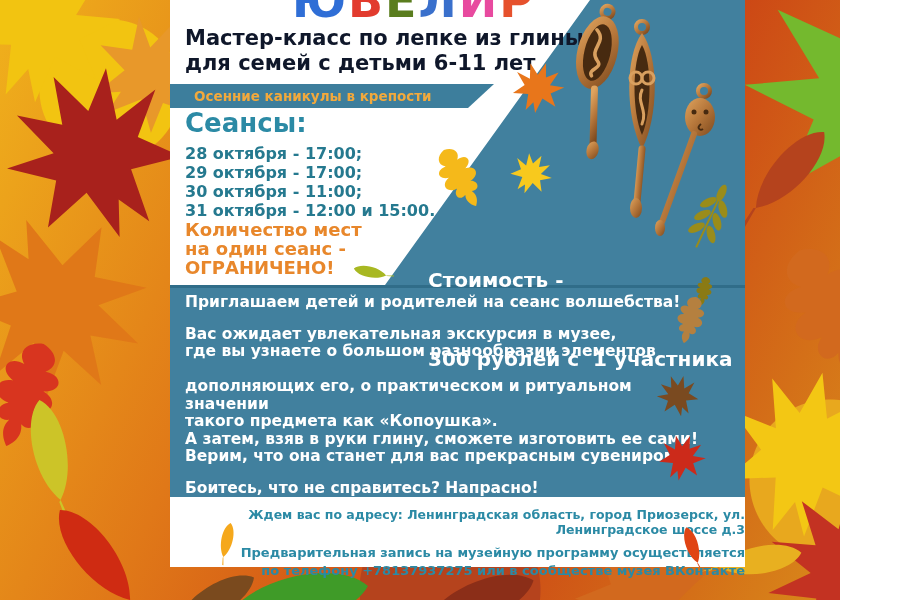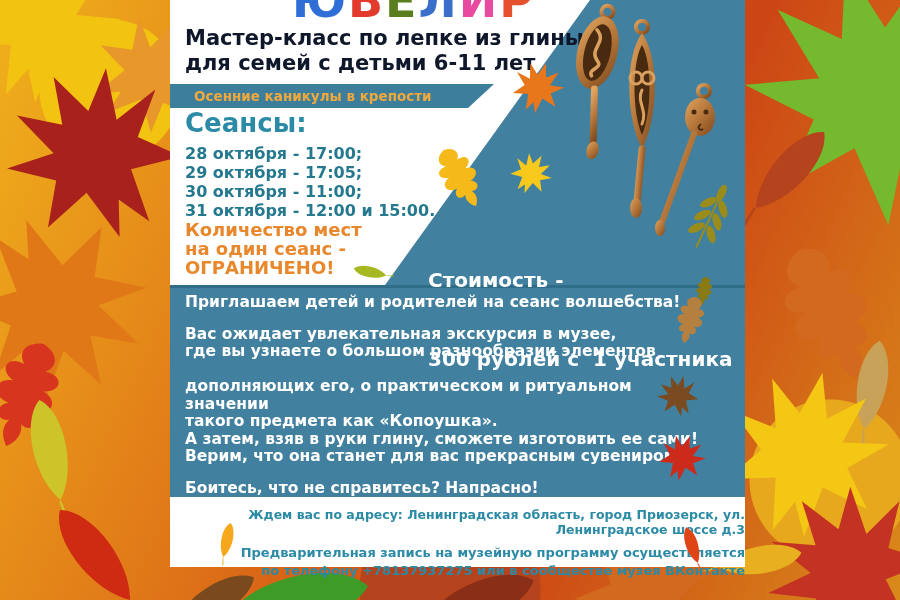--- a/index.html
+++ b/index.html
@@ -1,23 +1,24 @@
 <!DOCTYPE html>
 <html><head>
 <meta charset="utf-8">
 <style>
   html,body{margin:0;padding:0;}
   .stage{
-    position:relative;width:900px;height:600px;overflow:hidden;
+    position:relative;width:832px;height:600px;overflow:hidden;
     font-family:"DejaVu Sans",sans-serif;
     background:
       radial-gradient(circle at 110px 90px,#f2c411 0 70px,transparent 71px),
       radial-gradient(circle at 830px 480px,#e8a81e 0 80px,transparent 81px),
       radial-gradient(circle at 450px 590px,#b5431d 0 90px,transparent 91px),
       linear-gradient(115deg,#f0b11c,#e07818 35%,#cc4515 65%,#d98a1a);
+    padding-left: 8px;
   }
   .bg-svg,.decor-svg{position:absolute;pointer-events:none;}
   .bg-svg{left:0;top:0;width:900px;height:600px;}
   .poster{position:absolute;left:170px;top:0;width:575px;height:567px;background:#ffffff;}
   .teal-shape{position:absolute;left:0;top:0;width:575px;height:567px;background:#41809e;
     clip-path:polygon(420px 0,575px 0,575px 497px,0 497px,0 285px,215px 285px);}
   .block-topline{position:absolute;left:0;top:285px;width:575px;height:3px;background:rgba(22,78,102,.38);}
   .title-clip{position:absolute;left:0;top:0;width:440px;height:23px;overflow:hidden;}
   .title-text{position:absolute;left:122px;top:-22px;font-size:46px;font-weight:bold;letter-spacing:2px;line-height:1;white-space:nowrap;}
   .lt0{color:#2f6ed6}.lt1{color:#e23b2e}.lt2{color:#5a7d1e}.lt3{color:#3a70cc}.lt4{color:#e84a9f}.lt5{color:#e6512d}
@@ -97,21 +98,21 @@
       <div>для семей с детьми 6-11 лет</div>
     </div>
 
     <div class="banner">
       <span>Осенние каникулы в крепости Корела!</span>
     </div>
 
     <div class="sessions">
       <div class="sessions-h">Сеансы:</div>
       <div class="date-line">28 октября - 17:00;</div>
-      <div class="date-line">29 октября - 17:05;</div>
+      <div class="date-line">29 октября - 17:00;</div>
       <div class="date-line">30 октября - 11:00;</div>
       <div class="date-line">31 октября - 12:00 и 15:00.</div>
       <div class="avail">
         <div class="avail-line">Количество мест</div>
         <div class="avail-line">на один сеанс -</div>
         <div class="avail-line">ОГРАНИЧЕНО!</div>
       </div>
     </div>
 
     <div class="price">

